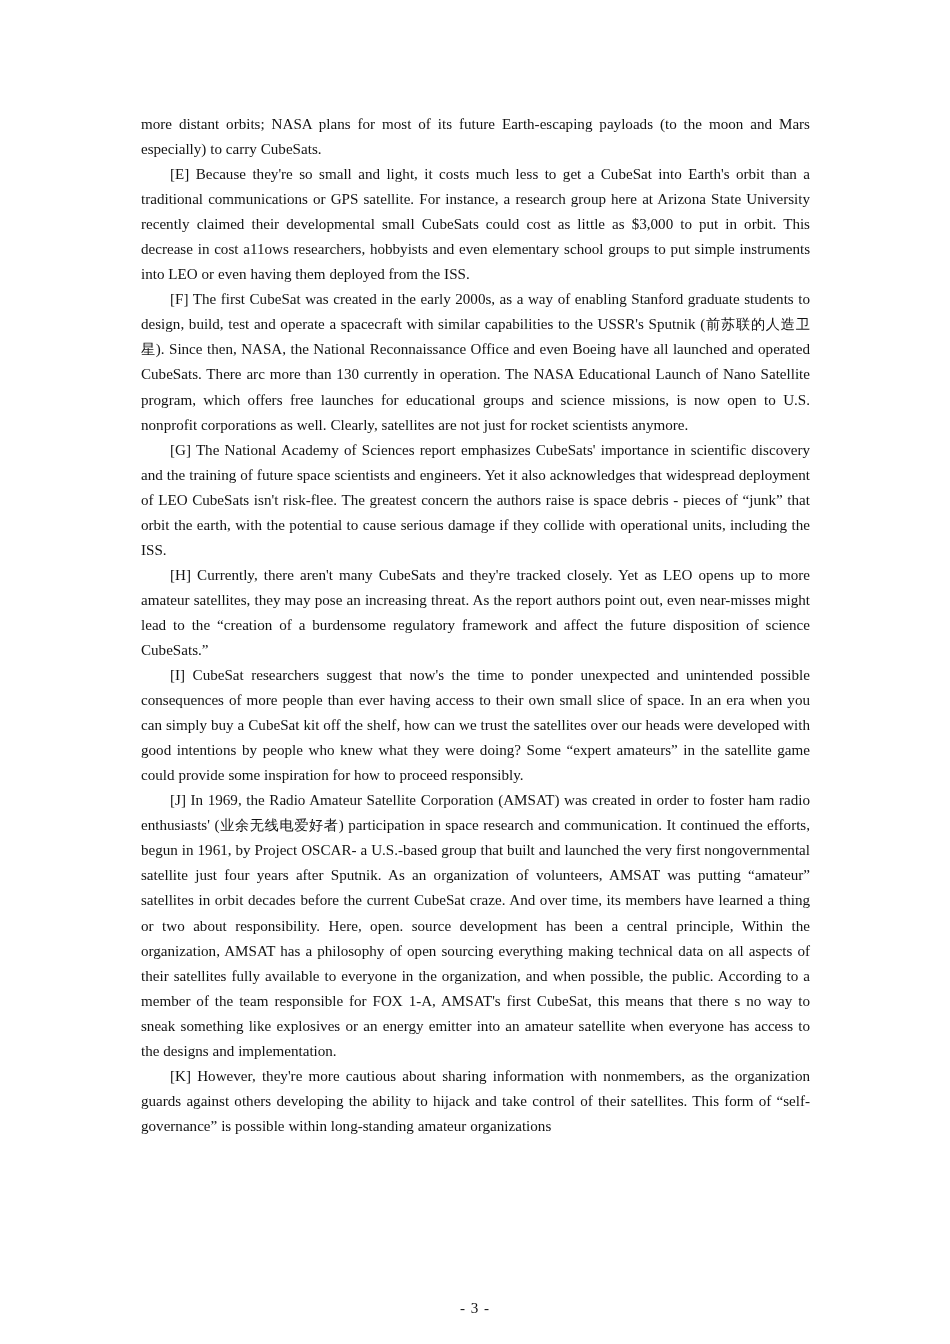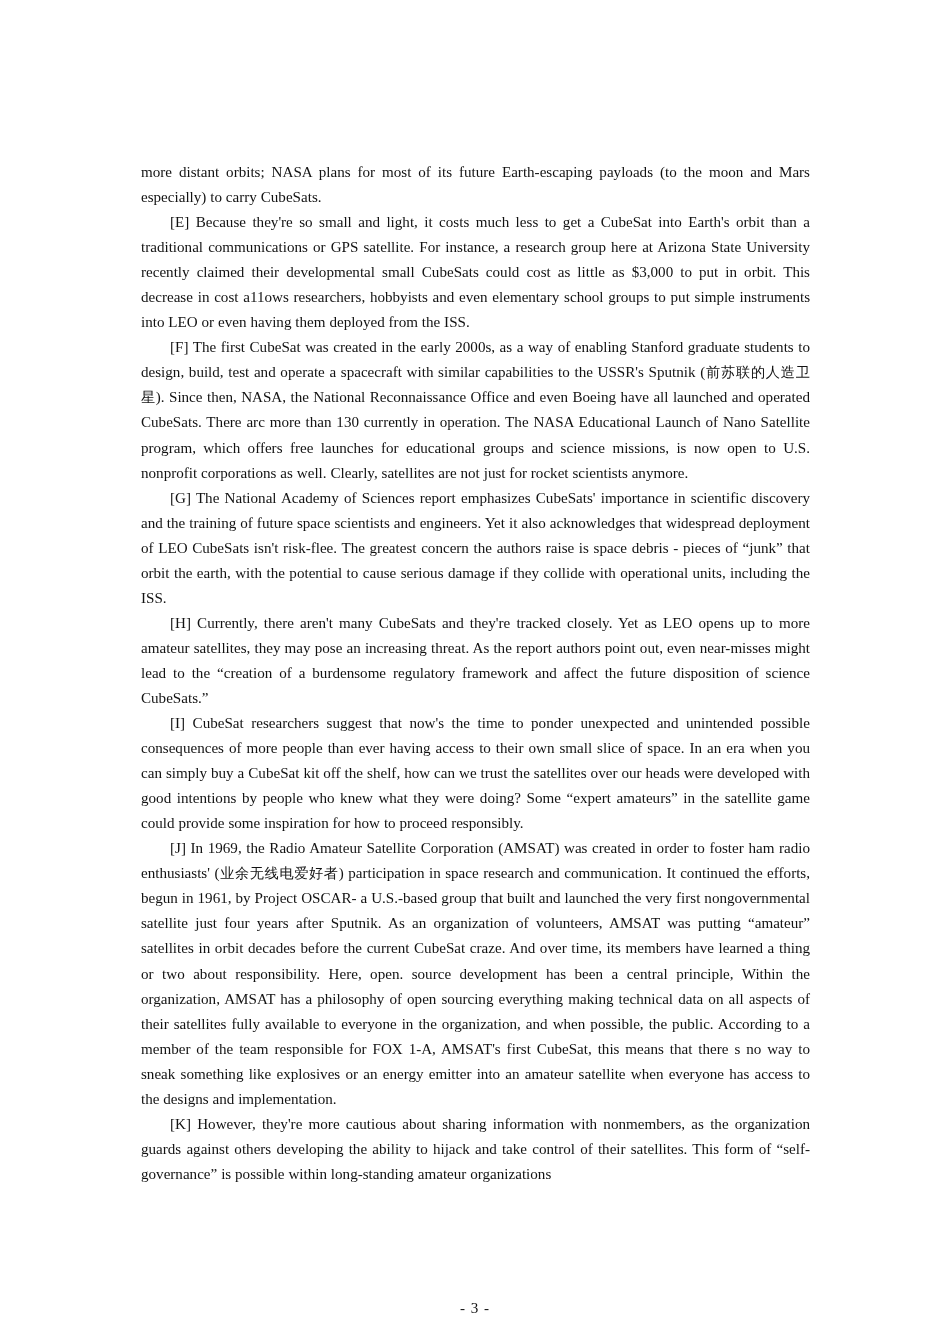--- a/index.html
+++ b/index.html
@@ -39,21 +39,20 @@
     -webkit-hyphens: none;
     hyphens: none;
     word-spacing: 0.1px;
     color: #121212;
   }
   .para.indent {
     text-indent: 29px;
   }
   .para.cont {
     text-indent: 0;
-    margin-top: 48px;
   }
   .cjk {
     font-family: "DejaVu Sans", "Liberation Sans", sans-serif;
     font-size: 14.2px;
   }
   #page-number {
     position: absolute;
     left: 0;
     top: 1296px;
     width: 950px;

